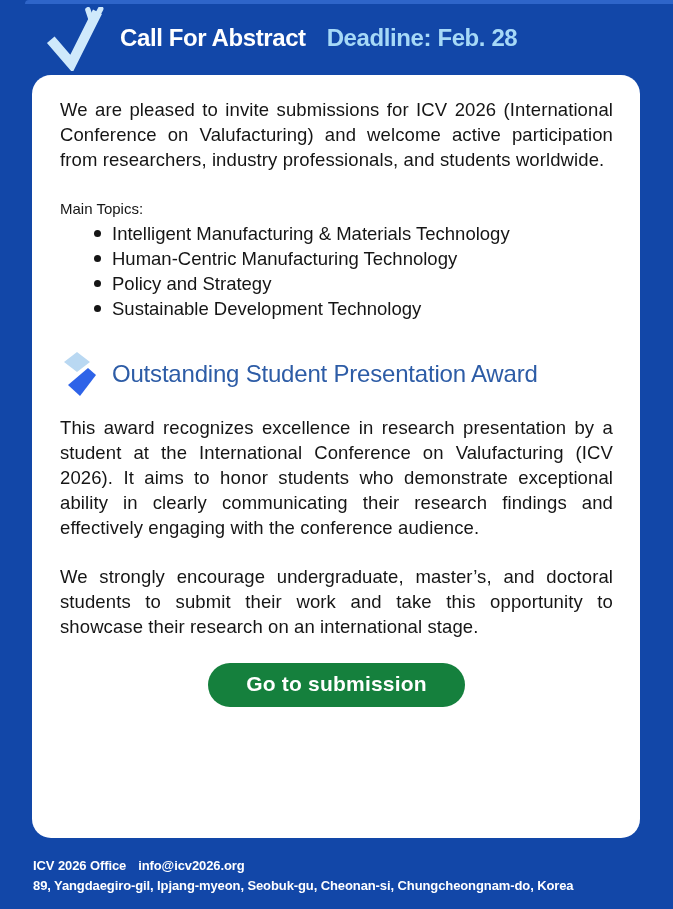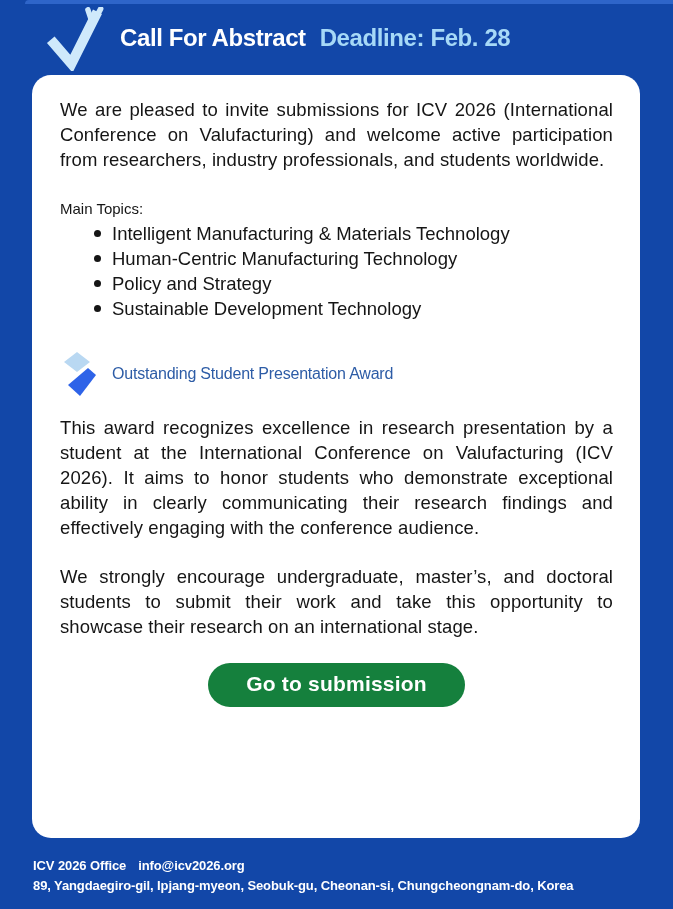--- a/index.html
+++ b/index.html
@@ -35,21 +35,21 @@
     letter-spacing: -0.4px;
     margin-left: 14px;
     white-space: nowrap;
     text-align: right;
   }
   .header-deadline {
     color: #a6d9f7;
     font-size: 24px;
     font-weight: 800;
     letter-spacing: -0.4px;
-    margin-left: 14px;
+    margin-left: 21px;
     white-space: nowrap;
   }
   
   .card {
     position: absolute;
     top: 75px; left: 32px;
     width: 608px; height: 763px;
     background: #ffffff;
     border-radius: 19px;
     padding: 22px 27px 16px 28px;
@@ -87,21 +87,21 @@
   }
   
   .award-heading-row {
     display: flex;
     align-items: center;
     margin: 4px 0 18px 0;
   }
   .award-icon { width: 40px; height: 46px; flex: 0 0 auto; }
   .award-heading {
     color: #2d5ca6;
-    font-size: 16px;
+    font-size: 24px;
     font-weight: 500;
     letter-spacing: -0.2px;
     margin-left: 12px;
     white-space: nowrap;
   }
   
   .submit-btn {
     display: block;
     margin: 2px auto 0 auto;
     background: #15803d;

